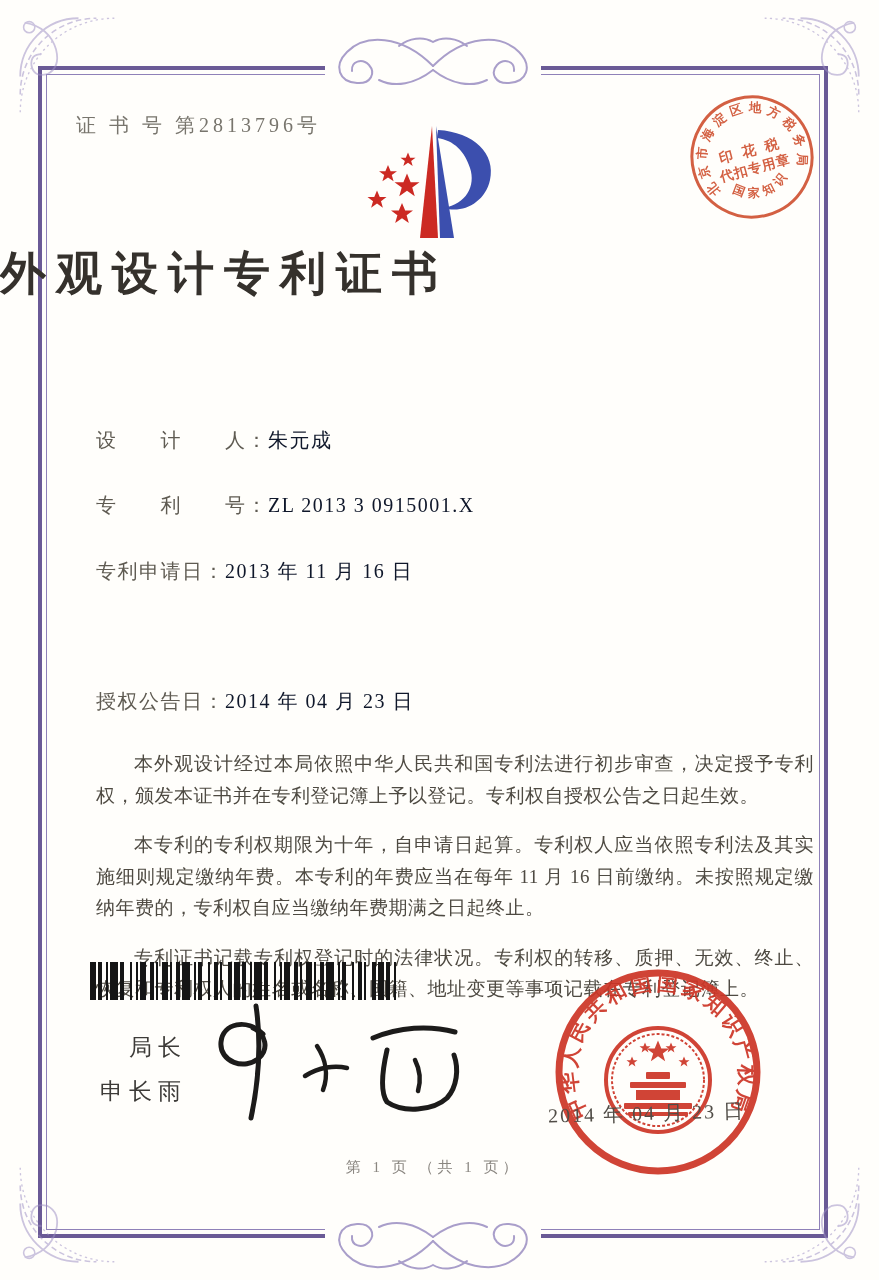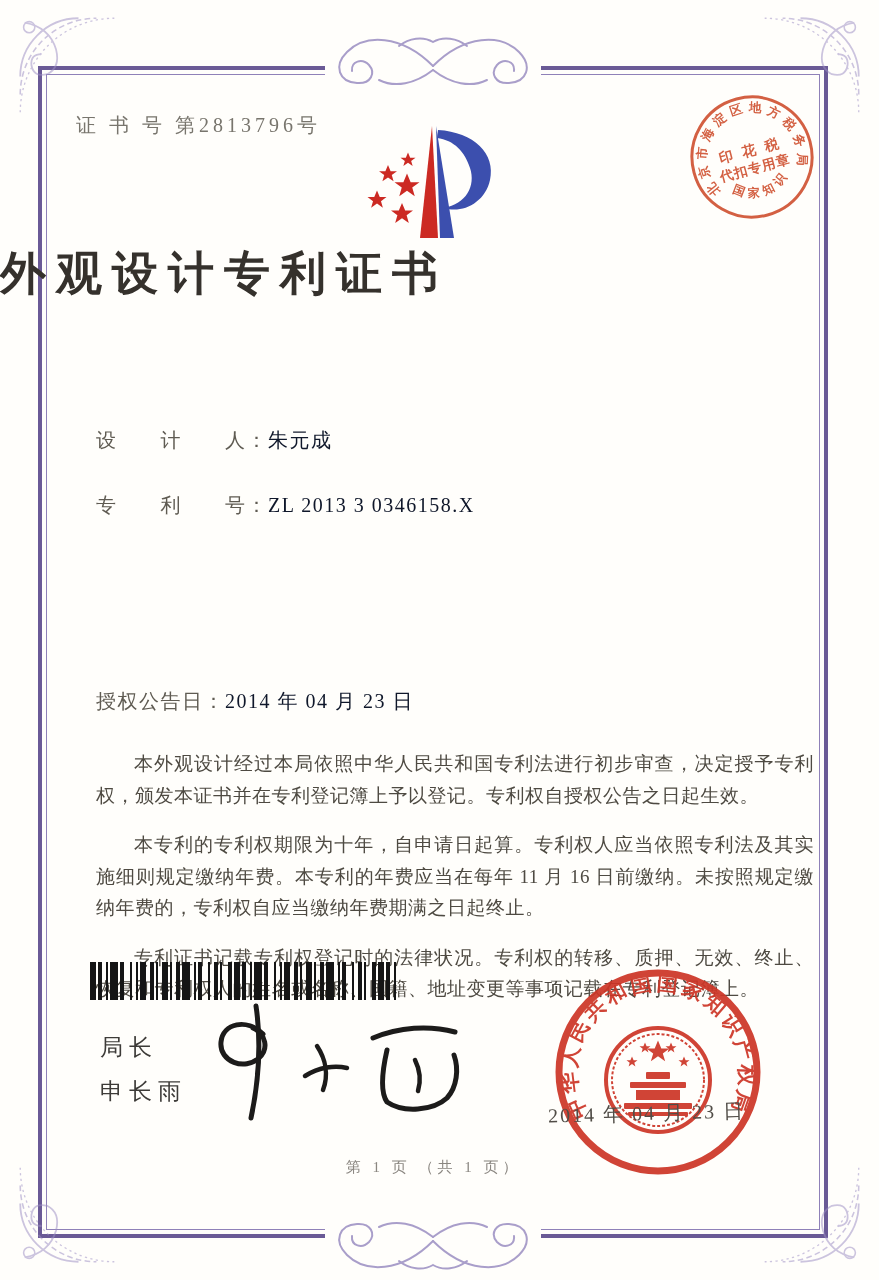--- a/index.html
+++ b/index.html
@@ -46,21 +46,21 @@
   .body-text{position:absolute;left:96px;top:730px;width:718px;}
   .body-text p{
     margin:18px 0 2px 0;font-size:19px;line-height:31.5px;color:#4e4a42;
     text-indent:2em;text-align:justify;letter-spacing:.5px;
   }
   
   .barcode{position:absolute;left:90px;top:962px;width:312px;height:38px;
     display:flex;align-items:stretch;}
   .barcode i{display:block;height:100%;}
   .director{position:absolute;left:100px;top:1026px;font-size:23px;
-    color:#3d3b38;line-height:44px;letter-spacing:6px;}
+    color:#3d3b38;line-height:44px;letter-spacing:6px;text-align:right;}
   .signature{position:absolute;left:205px;top:998px;width:268px;height:124px;}
   .seal{position:absolute;left:552px;top:966px;width:212px;height:212px;opacity:.92;}
   .seal-date{
     position:absolute;left:548px;top:1100px;width:200px;font-size:20px;
     color:#514d47;letter-spacing:2px;transform:rotate(-1.5deg);white-space:nowrap;
   }
   .footer{
     position:absolute;left:0;right:12px;top:1158px;text-align:center;
     font-size:15px;color:#8a8680;letter-spacing:4px;
   }
@@ -161,21 +161,24 @@
       <textPath href="#ts-bot" startOffset="6" textLength="112" lengthAdjust="spacing">国家知识产权局</textPath>
     </text>
     <text x="0" y="-2" text-anchor="middle" font-size="14" letter-spacing="3" fill="#cf5030" font-weight="bold">印 花 税</text>
     <text x="0" y="16" text-anchor="middle" font-size="13.5" letter-spacing="1" fill="#cf5030" font-weight="bold">代扣专用章</text>
   </svg>
 
   <div class="field f1">
     <span class="flabel">设　　计　　人：</span><span class="fvalue">朱元成</span>
   </div>
   <div class="field f2">
-    <span class="flabel">专　　利　　号：</span><span class="fvalue">ZL 2013 3 0346158.X</span>
+    <span class="flabel">专　　利　　号：</span><span class="fvalue">ZL 2013 3 0915001.X</span>
+  </div>
+  <div class="field f3">
+    <span class="flabel">专利申请日：</span><span class="fvalue">2013 年 11 月 16 日</span>
   </div>
   <div class="field f5">
     <span class="flabel">授权公告日：</span><span class="fvalue">2014 年 04 月 23 日</span>
   </div>
 
   <div class="body-text">
     <p>本外观设计经过本局依照中华人民共和国专利法进行初步审查，决定授予专利权，颁发本证书并在专利登记簿上予以登记。专利权自授权公告之日起生效。</p>
     <p>本专利的专利权期限为十年，自申请日起算。专利权人应当依照专利法及其实施细则规定缴纳年费。本专利的年费应当在每年 11 月 16 日前缴纳。未按照规定缴纳年费的，专利权自应当缴纳年费期满之日起终止。</p>
     <p>专利证书记载专利权登记时的法律状况。专利权的转移、质押、无效、终止、恢复和专利权人的姓名或名称、国籍、地址变更等事项记载在专利登记簿上。</p>
   </div>

